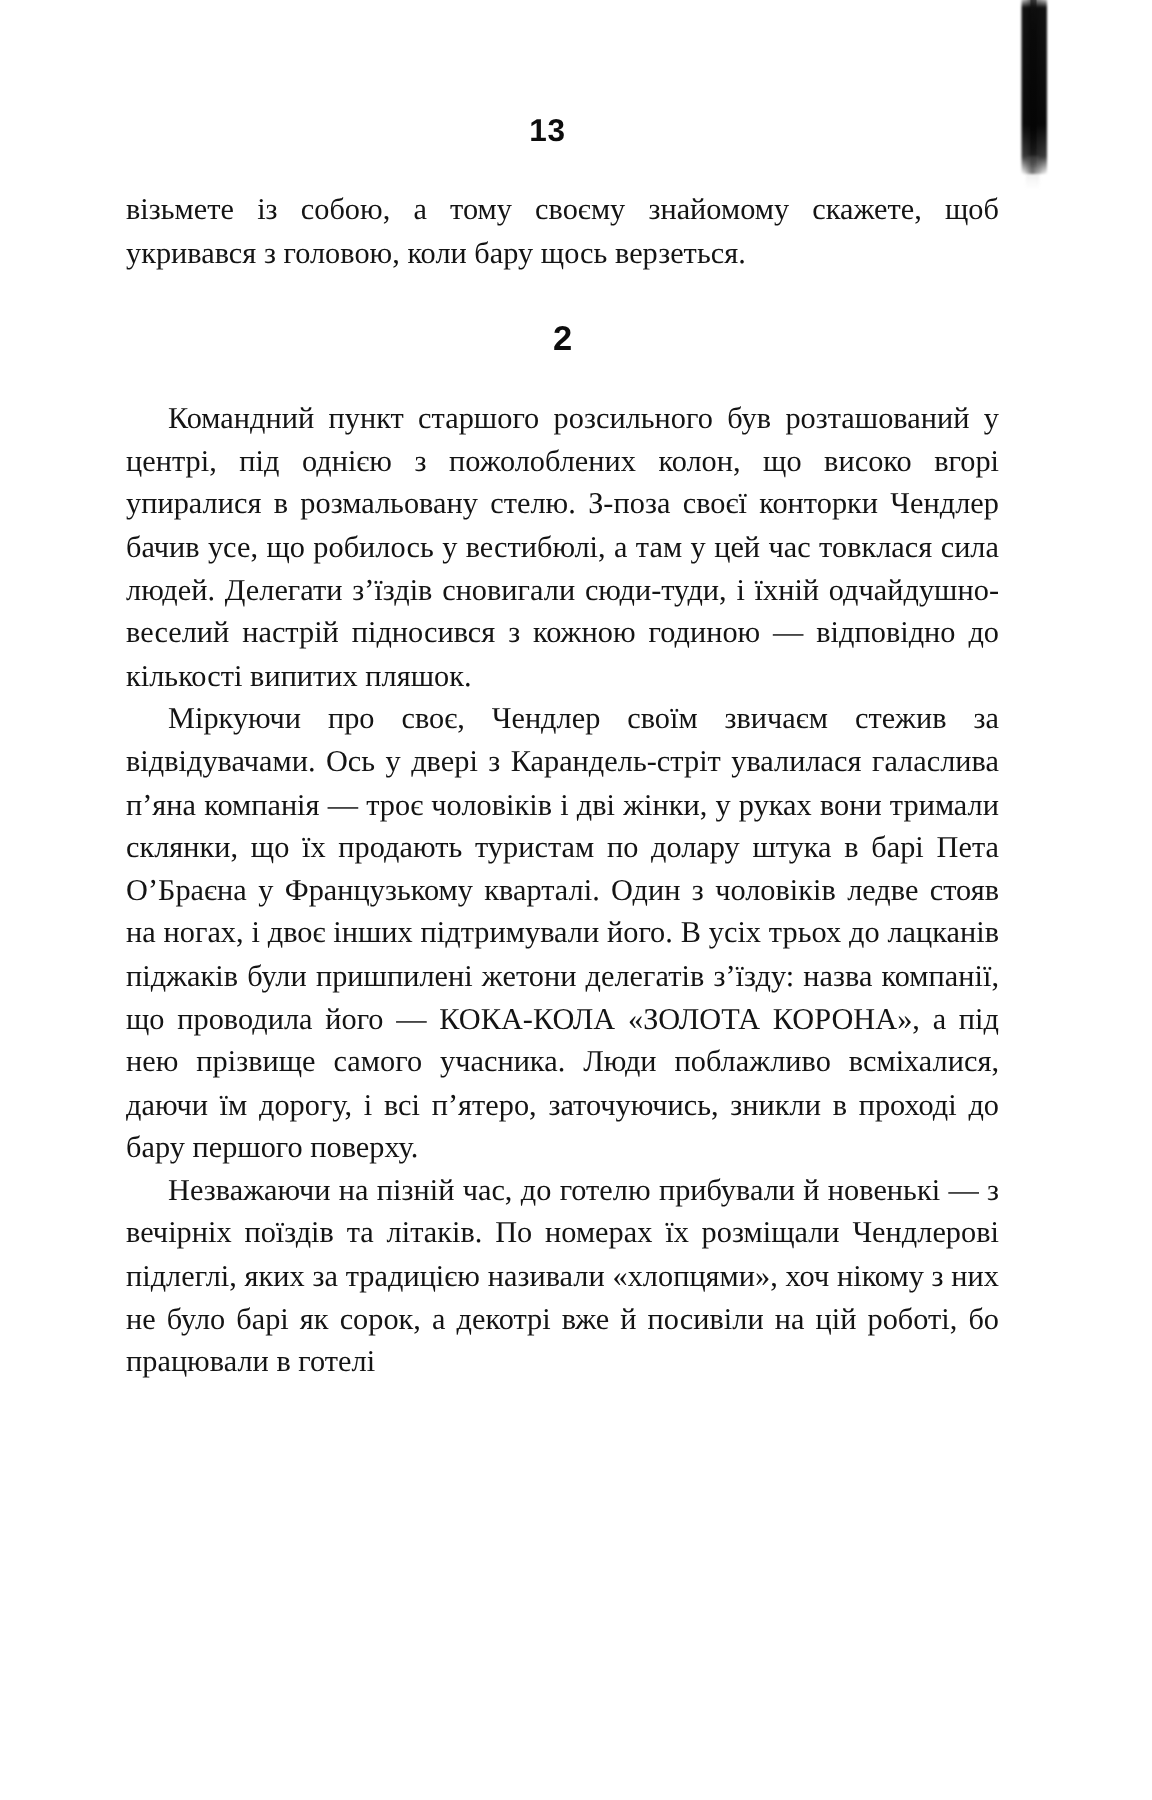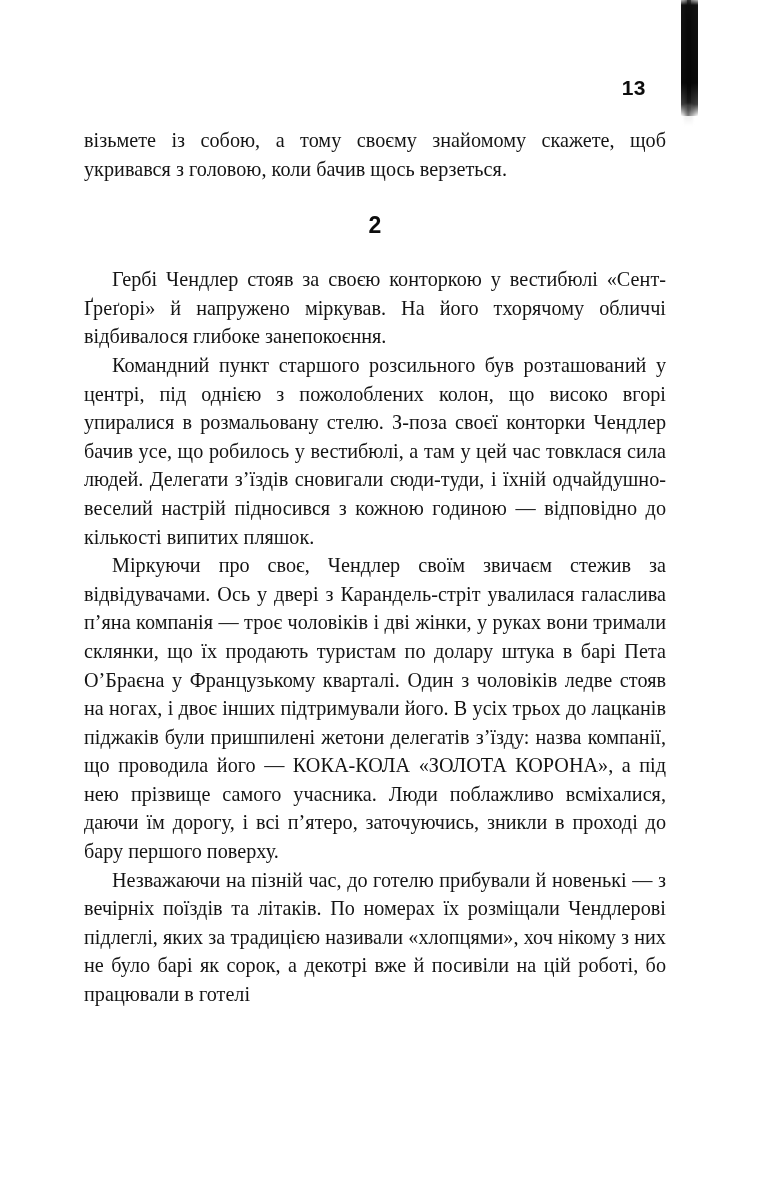--- a/index.html
+++ b/index.html
@@ -74,21 +74,21 @@
       rgba(255,255,255,0) 100%);
     filter: blur(1.2px);
     pointer-events: none;
   }
 
   .folio {
     position: absolute;
     top: 76px;
     left: 84px;
     width: 562px;
-    text-align: right;
+    text-align: center;
     font-family: "Liberation Sans", "DejaVu Sans", sans-serif;
     font-weight: bold;
     font-size: 21px;
     letter-spacing: 0.5px;
     color: #0d0d0d;
   }
 
   .textblock {
     position: absolute;
     top: 126px;
@@ -131,25 +131,24 @@
 <div class="page">
 
   <div class="scan-streak"></div>
   <div class="scan-streak-core"></div>
   <div class="scan-streak-tail"></div>
 
   <div class="folio">13</div>
 
   <div class="textblock">
 
-    <p class="body flush">візьмете із собою, а тому своєму знайомому скажете, щоб укривався з головою, коли бачив щось верзеться.</p>
+    <p class="body flush">візьмете із собою, а тому своєму знайомому скажете, щоб укривався з головою, коли бару щось верзеться.</p>
 
     <p class="chapter-number">2</p>
 
-    <p class="body indent">Гербі Чендлер стояв за своєю конторкою у вестибюлі «Сент-Ґреґорі» й напружено міркував. На його тхорячому обличчі відбивалося глибоке занепокоєння.</p>
 
     <p class="body indent">Командний пункт старшого розсильного був розташований у центрі, під однією з пожолоблених колон, що високо вгорі упиралися в розмальовану стелю. З-поза своєї конторки Чендлер бачив усе, що робилось у вестибюлі, а там у цей час товклася сила людей. Делегати з’їздів сновигали сюди-туди, і їхній одчайдушно-веселий настрій підносився з кожною годиною — відповідно до кількості випитих пляшок.</p>
 
     <p class="body indent">Міркуючи про своє, Чендлер своїм звичаєм стежив за відвідувачами. Ось у двері з Карандель-стріт увалилася галаслива п’яна компанія — троє чоловіків і дві жінки, у руках вони тримали склянки, що їх продають туристам по долару штука в барі Пета О’Браєна у Французькому кварталі. Один з чоловіків ледве стояв на ногах, і двоє інших підтримували його. В усіх трьох до лацканів піджаків були пришпилені жетони делегатів з’їзду: назва компанії, що проводила його — КОКА-КОЛА «ЗОЛОТА КОРОНА», а під нею прізвище самого учасника. Люди поблажливо всміхалися, даючи їм дорогу, і всі п’ятеро, заточуючись, зникли в проході до бару першого поверху.</p>
 
     <p class="body indent">Незважаючи на пізній час, до готелю прибували й новенькі — з вечірніх поїздів та літаків. По номерах їх розміщали Чендлерові підлеглі, яких за традицією називали «хлопцями», хоч нікому з них не було барі як сорок, а декотрі вже й посивіли на цій роботі, бо працювали в готелі</p>
 
   </div>
 </div>
 

